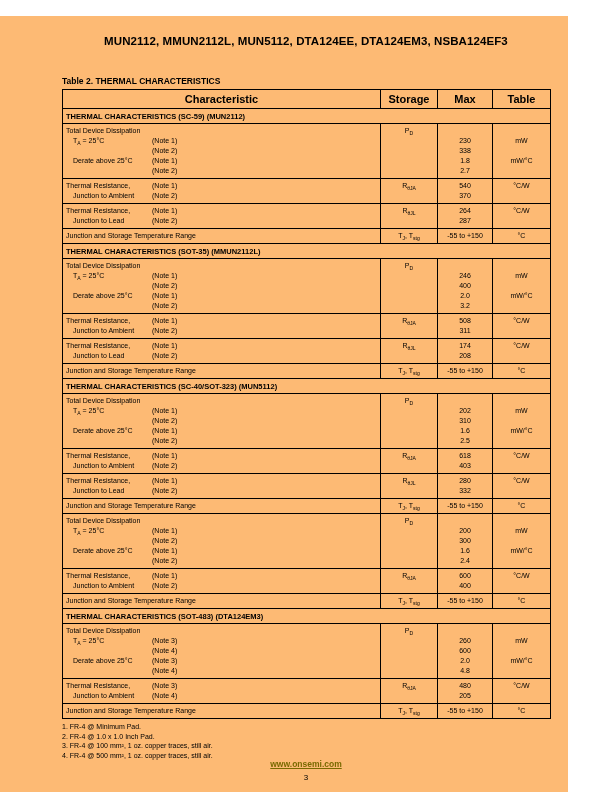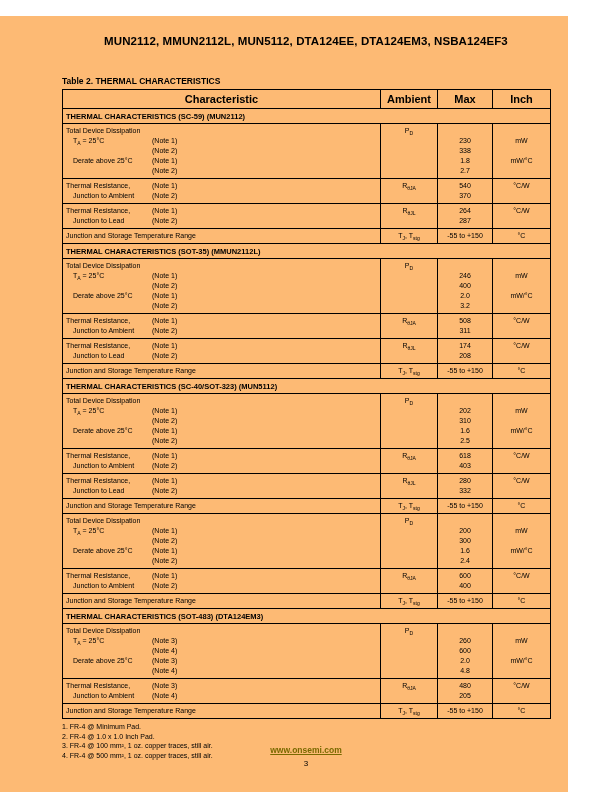--- a/index.html
+++ b/index.html
@@ -13,21 +13,21 @@
   th{font-size:11px;font-weight:bold;padding:3px 2px;text-align:center;}
   td.section-title{font-size:7.5px;font-weight:bold;padding:2.5px 3px;}
   td.c-char{font-size:7px;padding:2px 3px;vertical-align:top;}
   td.c-sym,td.c-max,td.c-unit{font-size:7px;padding:2px 2px;vertical-align:top;text-align:center;}
   .ln{line-height:10px;height:10px;position:relative;white-space:nowrap;}
   .ind{padding-left:7px;}
   .note{position:absolute;left:86px;top:0;}
   sub{font-size:.72em;}
   .footnotes{margin-top:3px;font-size:7px;}
   .fn{line-height:9.5px;}
-  .footer{position:absolute;left:0;bottom:40px;width:612px;text-align:center;}
+  .footer{position:absolute;left:0;bottom:26px;width:612px;text-align:center;}
   .footer a{font-size:8.5px;font-weight:bold;text-decoration:underline;}
   .page-num{font-size:8px;margin-top:2px;}
 </style>
 </head>
 <body>
 
 <div class="page">
   <div class="doc-title">MUN2112, MMUN2112L, MUN5112, DTA124EE, DTA124EM3, NSBA124EF3</div>
 
   <div class="content">
@@ -36,23 +36,23 @@
     <table class="thermal">
       <colgroup>
         <col style="width:318px">
           <col style="width:57px">
           <col style="width:55px">
           <col style="width:58px">
       </colgroup>
       <thead>
         <tr>
           <th>Characteristic</th>
-          <th>Ambient</th>
+          <th>Storage</th>
           <th>Max</th>
-          <th>Inch</th>
+          <th>Table</th>
         </tr>
       </thead>
       <tbody>
           <tr>
             <td colspan="4" class="section-title">THERMAL CHARACTERISTICS (SC-59) (MUN2112)</td>
           </tr>
           <tr>
             <td class="c-char">
               <div class="ln"><span>Total Device Dissipation</span></div>
               <div class="ln ind"><span>T<sub>A</sub> = 25°C</span><span class="note">(Note 1)</span></div>

